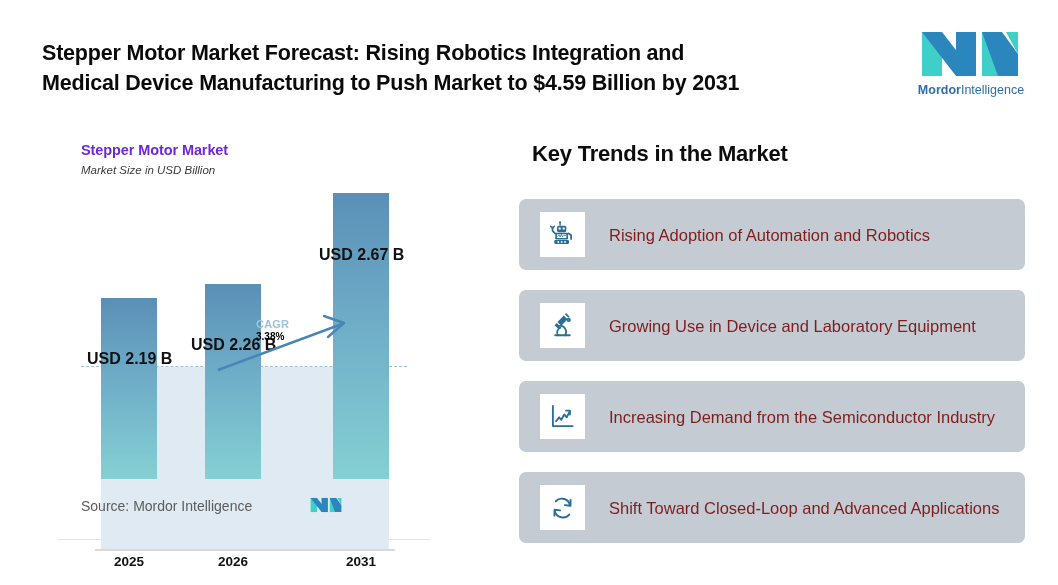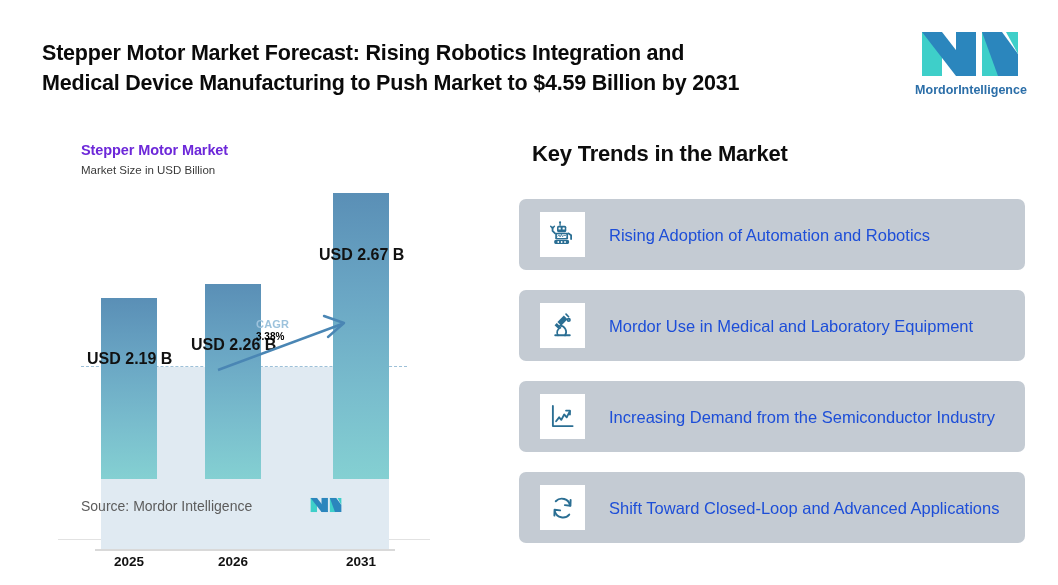--- a/index.html
+++ b/index.html
@@ -25,36 +25,36 @@
   
   #brand-logo{
     position:absolute;left:912px;top:28px;width:118px;height:76px;
   }
   #brand-mark{position:absolute;left:8px;top:0;width:100px;height:52px;}
   #brand-wordmark{
     position:absolute;left:0;top:55px;width:118px;
     text-align:center;font-size:12.5px;color:#2b6ea8;white-space:nowrap;
   }
   #brand-wordmark b{font-weight:700;}
-  #brand-wordmark span{font-weight:700;}
+  #brand-wordmark span{font-weight:400;}
 
   
   #chart-panel{
     position:absolute;left:58px;top:128px;width:372px;height:412px;
     background:#ffffff;
     border-bottom:1px solid #e2e2e2;
     box-sizing:border-box;
   }
   #chart-title{
     position:absolute;left:23px;top:14px;
     font-size:14.5px;font-weight:700;color:#6d28d9;letter-spacing:-0.1px;
   }
   #chart-subtitle{
     position:absolute;left:23px;top:36px;
-    font-size:11.5px;font-weight:400;color:#3a3a3a;
+    font-size:11.5px;font-weight:400;color:#3a3a3a;font-style:italic;
   }
 
   #plot{
     position:absolute;left:23px;top:70px;width:326px;height:283px;
   }
 
   
   #plot-band{
     position:absolute;left:20px;top:169px;width:288px;height:182px;
     background:#e0eaf2;
@@ -112,21 +112,21 @@
     box-sizing:border-box;
   }
   .trend-icon-box{
     position:absolute;left:21px;top:13px;width:45px;height:45px;
     background:#ffffff;display:flex;align-items:center;justify-content:center;
   }
   .trend-icon-box svg{display:block;}
   .trend-text{
     position:absolute;left:90px;top:0;width:404px;height:71px;
     display:flex;align-items:center;
-    font-size:16.5px;color:#1d4ed8;line-height:22px;
+    font-size:16.5px;color:#7f1d1d;line-height:22px;
   }
 </style>
 </head>
 <body>
 
 <div id="header">
 
   <div id="page-title">
     <span class="tl">Stepper Motor Market Forecast: Rising Robotics Integration and</span>
     <span class="tl">Medical Device Manufacturing to Push Market to $4.59 Billion by 2031</span>
@@ -225,21 +225,21 @@
       <svg width="27" height="27" viewBox="0 0 32 32" fill="none" stroke="#2a6e93" stroke-width="2" stroke-linecap="round" stroke-linejoin="round">
         <path d="M17.6 4.2 l4.4 4.4 -7.6 7.6 -4.4 -4.4 z" fill="#2a6e93" stroke="none"></path>
         <path d="M20.2 2.6 l3.0 3.0"></path>
         <circle cx="23.4" cy="9.4" r="1.5" fill="none"></circle>
         <path d="M13.0 16.2 a7.4 7.4 0 0 1 6.0 11.6"></path>
         <path d="M9.2 13.0 l4.6 4.6 -2.6 2.6 -4.6 -4.6 z" fill="#2a6e93" stroke="none"></path>
         <path d="M7.4 27.6 h17.2" stroke-width="2.3"></path>
         <path d="M10.6 27.6 a6.0 6.0 0 0 1 3.0 -9.0"></path>
       </svg>
     </div>
-    <div class="trend-text">Mordor Use in Medical and Laboratory Equipment</div>
+    <div class="trend-text">Growing Use in Device and Laboratory Equipment</div>
   </div>
 
   <div class="trend-card">
     <div class="trend-icon-box">
       <svg width="27" height="27" viewBox="0 0 32 32" fill="none" stroke="#2a6e93" stroke-width="2.2" stroke-linecap="round" stroke-linejoin="round">
         <path d="M4.6 3.5 V27.4 H28.0"></path>
         <path d="M8.4 21.6 l3.6 -4.6 2.6 3.0 3.4 -6.4 3.0 3.4 3.6 -7.0"></path>
         <path d="M20.2 9.0 h4.6 v4.6"></path>
       </svg>
     </div>

